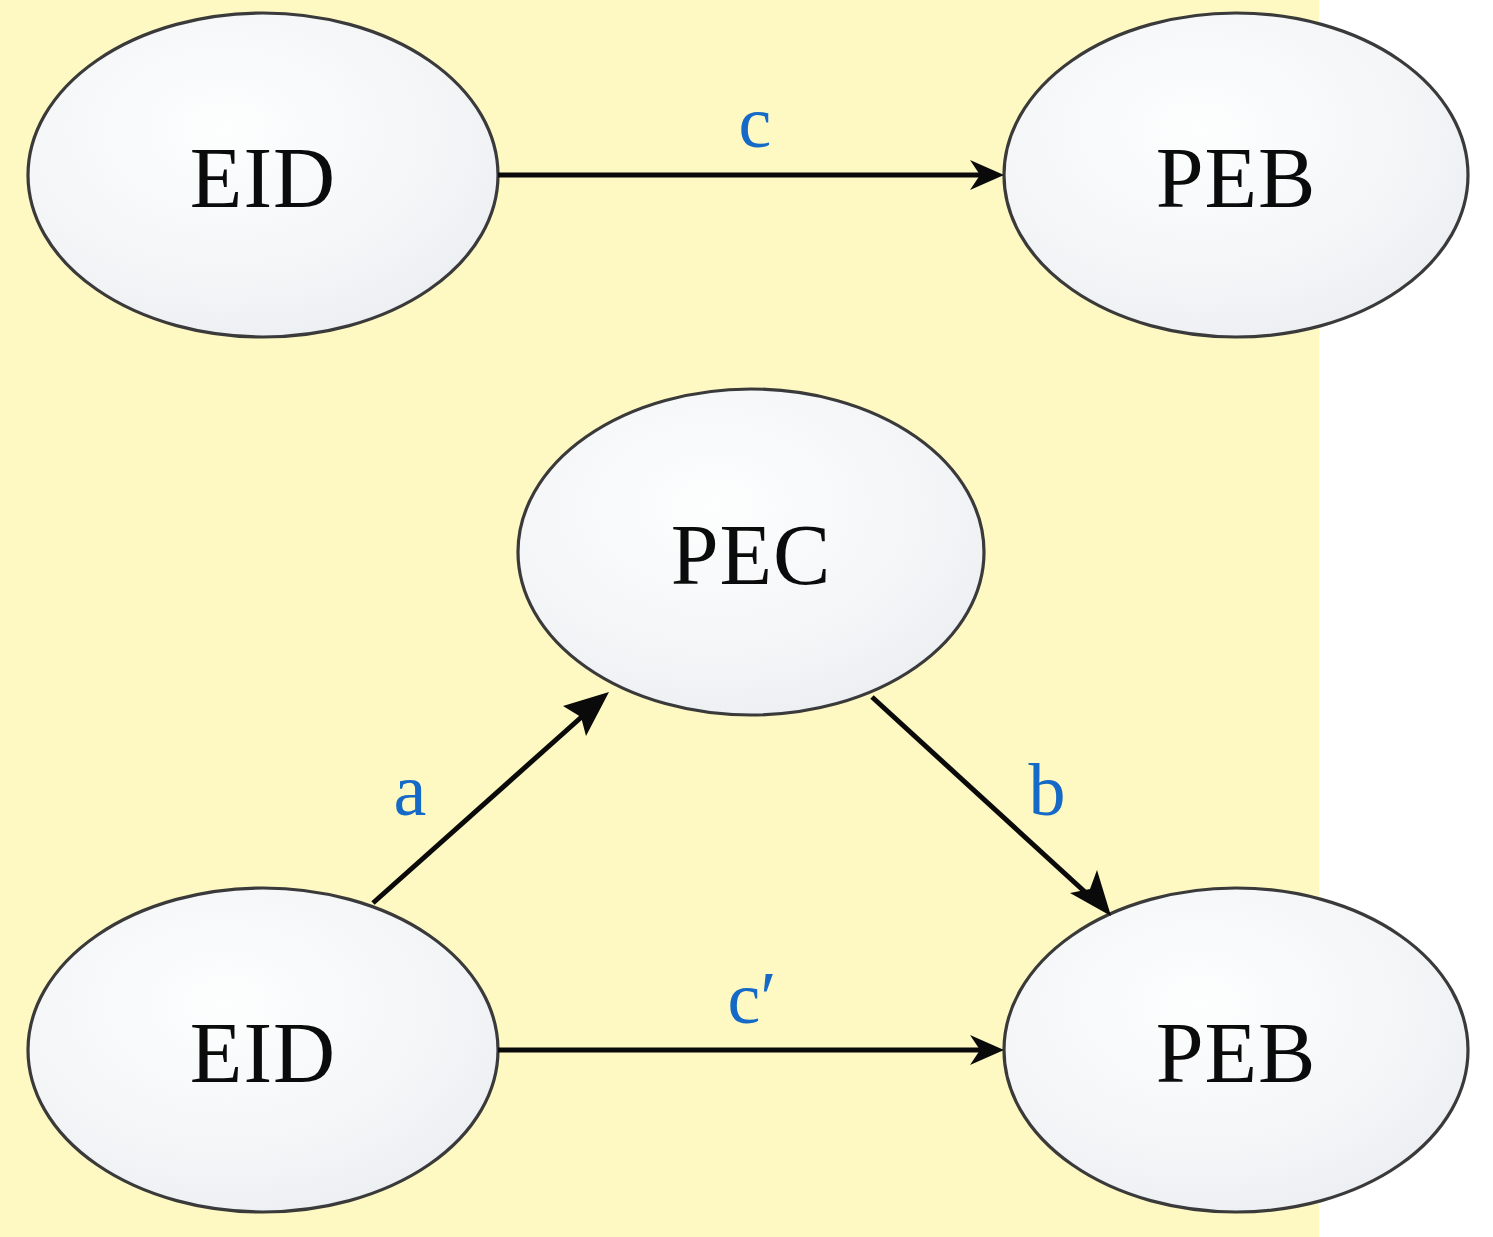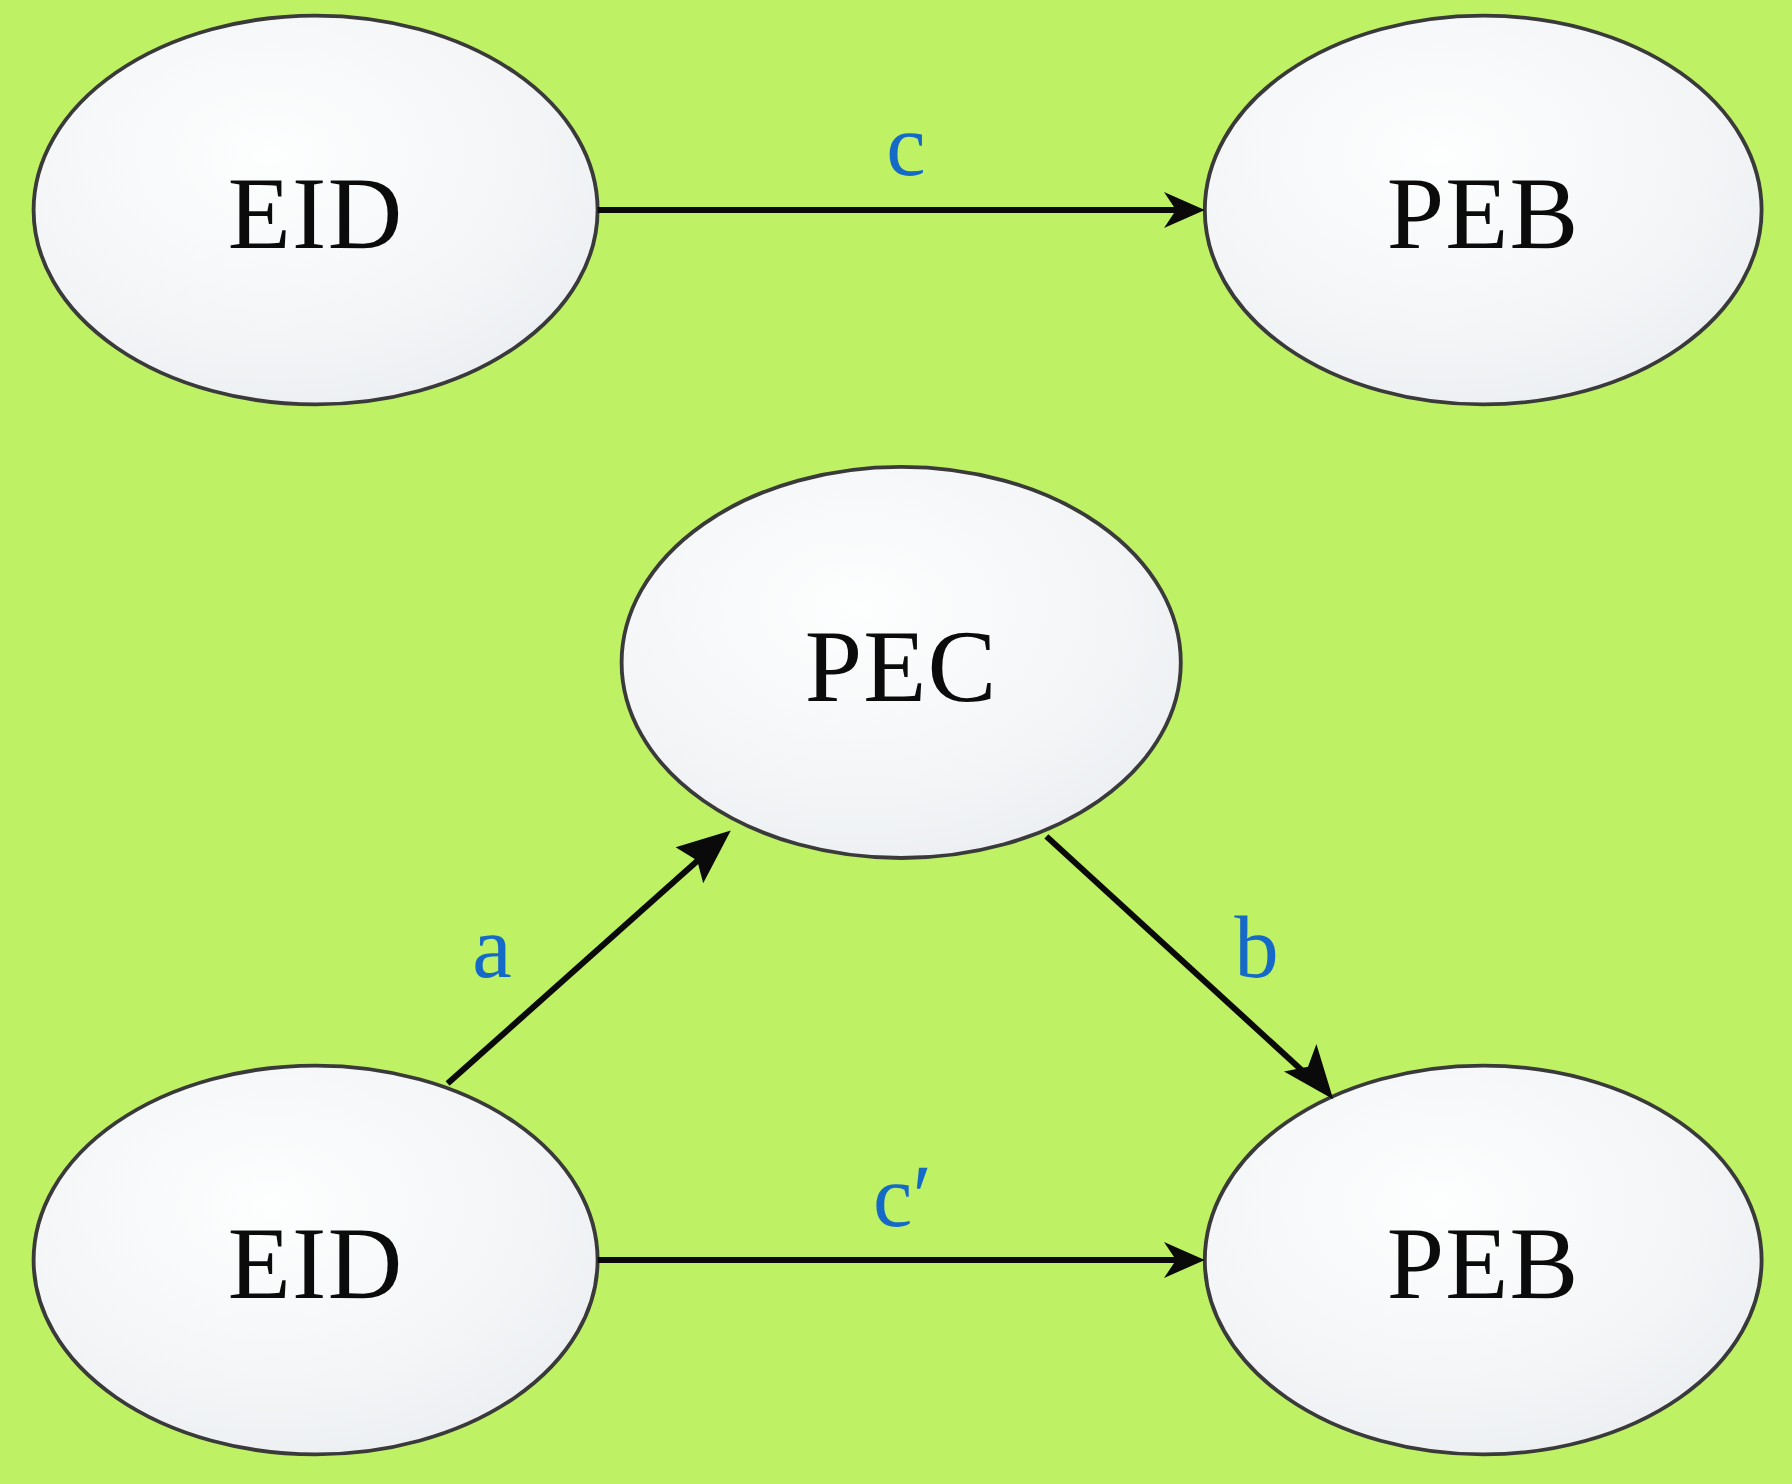--- a/index.html
+++ b/index.html
@@ -8,23 +8,23 @@
     background: #ffffff;
   }
   body {
     width: 1493px;
     height: 1237px;
     font-family: "Liberation Serif", "DejaVu Serif", serif;
     overflow: hidden;
   }
   #diagram-root {
     position: relative;
-    width: 1493px;
+    width: 1319px;
     height: 1237px;
-    background: #bef264;
+    background: #fef9c3;
     text-align: center;
   }
   svg.canvas {
     position: absolute;
     top: 0;
     left: 0;
     width: 1493px;
     height: 1237px;
     display: block;
   }

